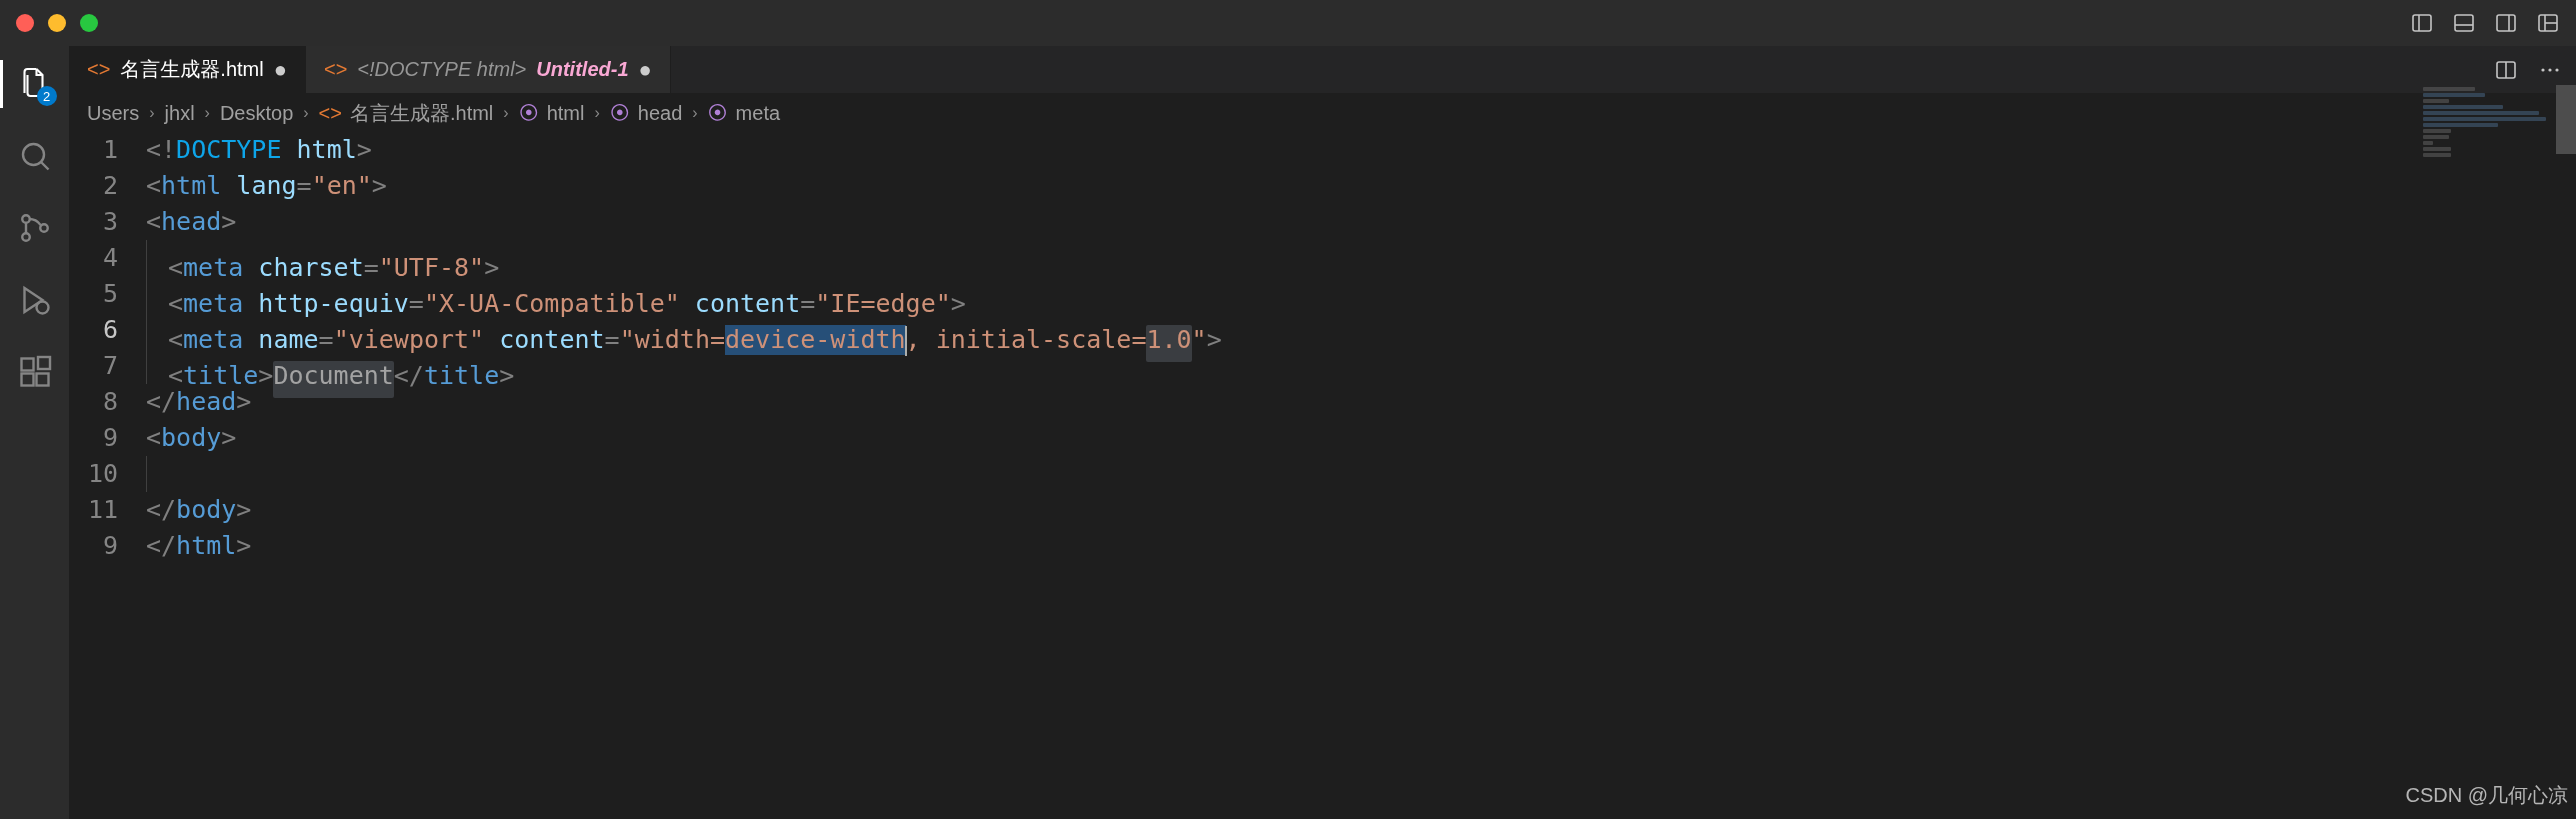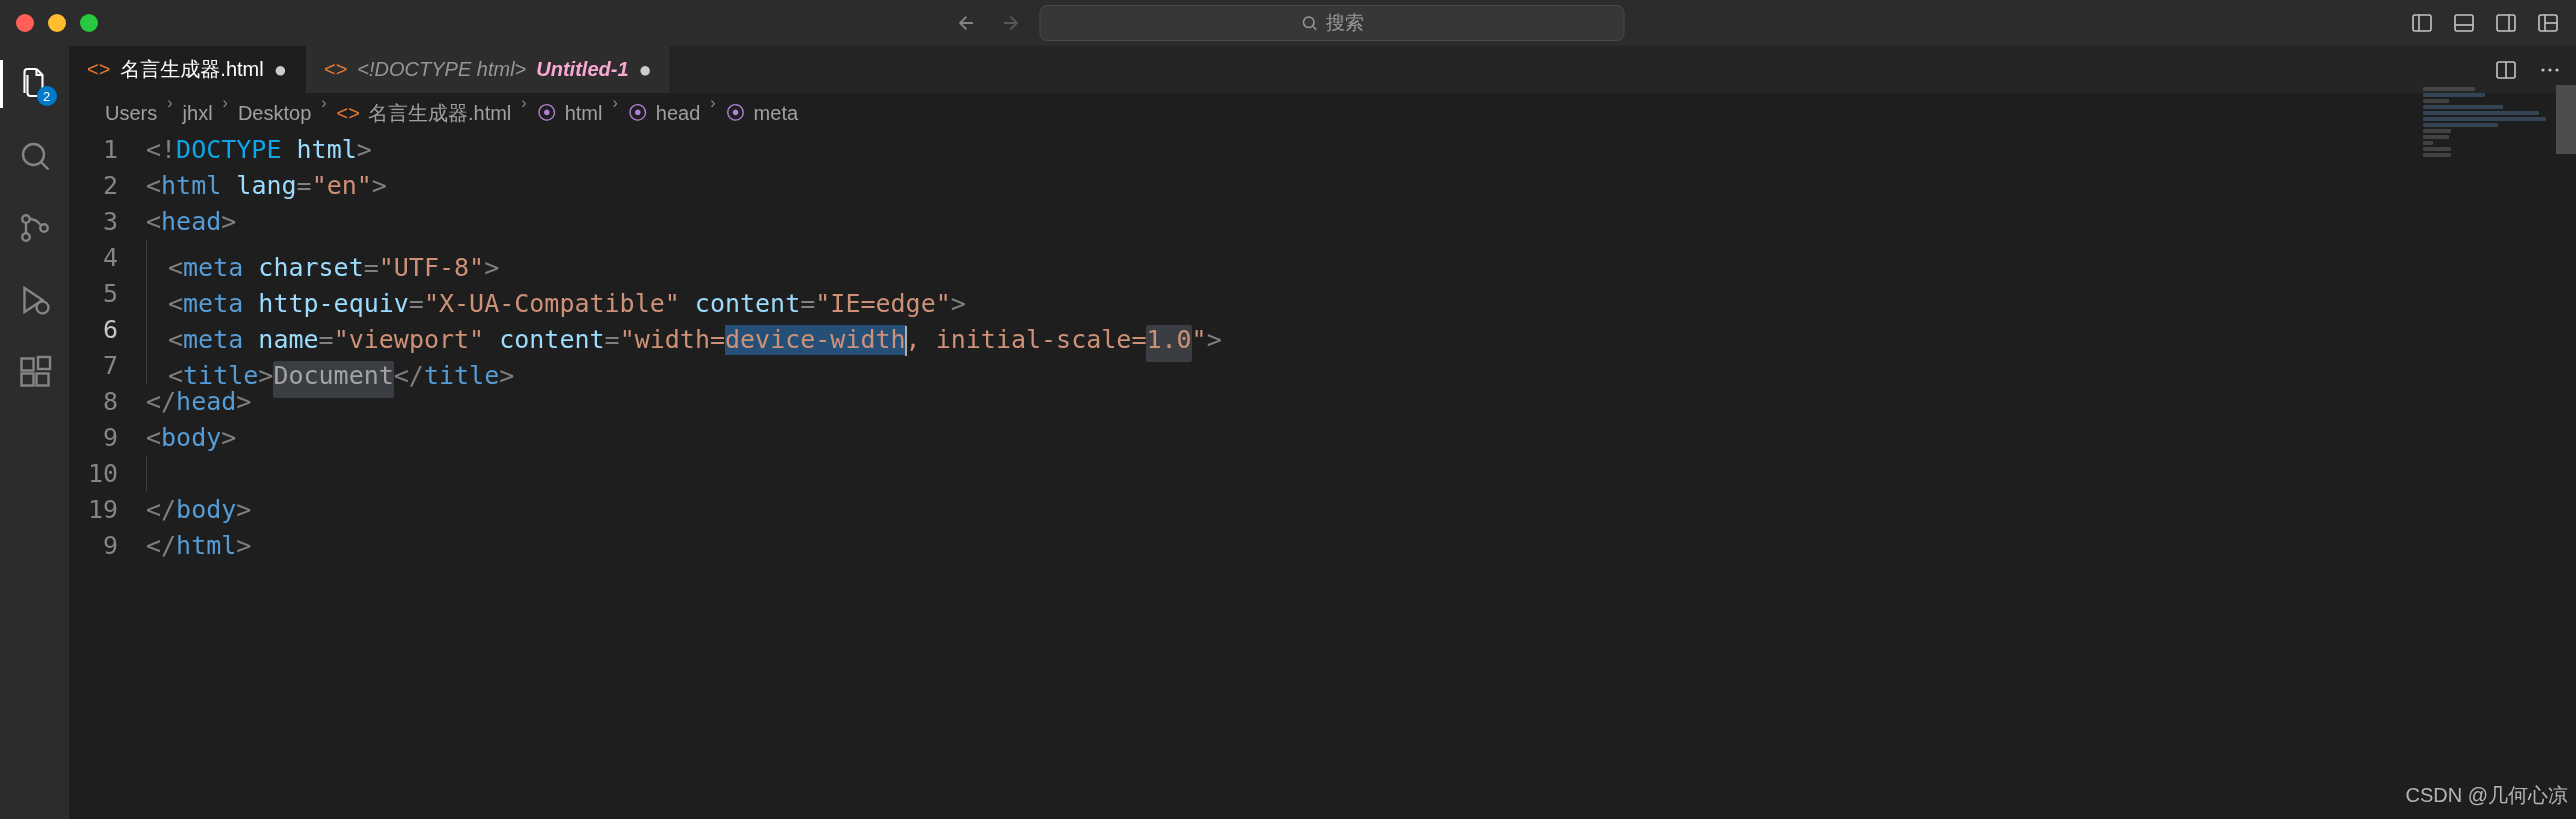--- a/index.html
+++ b/index.html
@@ -158,21 +158,22 @@
   align-items: center;
   padding: 0 14px;
   gap: 20px;
   color: #c5c5c5;
 }
 
 
 .breadcrumb {
   height: 38px;
   display: flex;
-  padding: 0 36px;
+  align-items: center;
+  padding: 0 18px;
   gap: 10px;
   font-size: 20px;
   color: #a0a0a0;
   background: #1e1e1e;
 }
 .crumb { display: flex; align-items: center; gap: 8px; }
 .crumb-sep { color: #888; font-size: 16px; }
 .crumb-icon-file { color: #e37933; }
 .crumb-icon-sym { color: #b180d7; }
 
@@ -266,39 +267,20 @@
 svg { display:block; }
 </style>
 </head>
 <body>
 
 <div class="titlebar">
   <div class="traffic-lights">
     <div class="traffic-light tl-red"></div>
     <div class="traffic-light tl-yellow"></div>
     <div class="traffic-light tl-green"></div>
-  </div>
-  <div class="nav-center">
-    <div class="nav-arrow">
-      <svg width="22" height="22" viewBox="0 0 24 24" fill="none" stroke="currentColor" stroke-width="2">
-          <path d="M19 12H5M12 19l-7-7 7-7"></path>
-        </svg>
-    </div>
-    <div class="nav-arrow disabled">
-      <svg width="22" height="22" viewBox="0 0 24 24" fill="none" stroke="currentColor" stroke-width="2">
-          <path d="M5 12h14M12 5l7 7-7 7"></path>
-        </svg>
-    </div>
-    <div class="search-box">
-      <svg width="18" height="18" viewBox="0 0 24 24" fill="none" stroke="currentColor" stroke-width="2">
-          <circle cx="11" cy="11" r="7"></circle>
-          <path d="m21 21-4.3-4.3"></path>
-        </svg>
-      <span>搜索</span>
-    </div>
   </div>
   <div class="titlebar-right">
     <div class="titlebar-icon">
         <svg width="24" height="24" viewBox="0 0 24 24" fill="none" stroke="currentColor" stroke-width="1.6">
           <rect x="3" y="4" width="18" height="16" rx="2"></rect>
           <path d="M9 4v16"></path>
         </svg>
       </div>
     <div class="titlebar-icon">
         <svg width="24" height="24" viewBox="0 0 24 24" fill="none" stroke="currentColor" stroke-width="1.6">
@@ -436,21 +418,21 @@
           <div class="ln">1</div>
           <div class="ln">2</div>
           <div class="ln">3</div>
           <div class="ln">4</div>
           <div class="ln">5</div>
           <div class="ln active">6</div>
           <div class="ln">7</div>
           <div class="ln">8</div>
           <div class="ln">9</div>
           <div class="ln">10</div>
-          <div class="ln">19</div>
+          <div class="ln">11</div>
           <div class="ln">9</div>
         </div>
       <div class="code" id="code"><div class="code-line"><span class="p-tag">&lt;!</span><span class="p-doctype">DOCTYPE</span> <span class="p-attr">html</span><span class="p-tag">&gt;</span></div><div class="code-line"><span class="p-tag">&lt;</span><span class="p-name">html</span> <span class="p-attr">lang</span><span class="p-tag">=</span><span class="p-str">"en"</span><span class="p-tag">&gt;</span></div><div class="code-line"><span class="p-tag">&lt;</span><span class="p-name">head</span><span class="p-tag">&gt;</span></div><div class="code-line"><span class="guide"></span><span class="p-tag">&lt;</span><span class="p-name">meta</span> <span class="p-attr">charset</span><span class="p-tag">=</span><span class="p-str">"UTF-8"</span><span class="p-tag">&gt;</span></div><div class="code-line"><span class="guide"></span><span class="p-tag">&lt;</span><span class="p-name">meta</span> <span class="p-attr">http-equiv</span><span class="p-tag">=</span><span class="p-str">"X-UA-Compatible"</span> <span class="p-attr">content</span><span class="p-tag">=</span><span class="p-str">"IE=edge"</span><span class="p-tag">&gt;</span></div><div class="code-line"><span class="guide"></span><span class="p-tag">&lt;</span><span class="p-name">meta</span> <span class="p-attr">name</span><span class="p-tag">=</span><span class="p-str">"viewport"</span> <span class="p-attr">content</span><span class="p-tag">=</span><span class="p-str">"width=<span class="hl-sel">device-width</span><span class="cursor"></span>, initial-scale=<span class="hl-word">1.0</span>"</span><span class="p-tag">&gt;</span></div><div class="code-line"><span class="guide"></span><span class="p-tag">&lt;</span><span class="p-name">title</span><span class="p-tag">&gt;</span><span class="hl-word"><span class="p-text">Document</span></span><span class="p-tag">&lt;/</span><span class="p-name">title</span><span class="p-tag">&gt;</span></div><div class="code-line"><span class="p-tag">&lt;/</span><span class="p-name">head</span><span class="p-tag">&gt;</span></div><div class="code-line"><span class="p-tag">&lt;</span><span class="p-name">body</span><span class="p-tag">&gt;</span></div><div class="code-line"><span class="guide"></span></div><div class="code-line"><span class="p-tag">&lt;/</span><span class="p-name">body</span><span class="p-tag">&gt;</span></div><div class="code-line"><span class="p-tag">&lt;/</span><span class="p-name">html</span><span class="p-tag">&gt;</span></div></div>
     </div>
 
     <div class="minimap">
       <div class="minimap-line" style="width:40%"></div>
       <div class="minimap-line" style="width:48%;background:#4b6a8a"></div>
       <div class="minimap-line" style="width:20%"></div>
       <div class="minimap-line" style="width:62%;background:#4b6a8a"></div>

